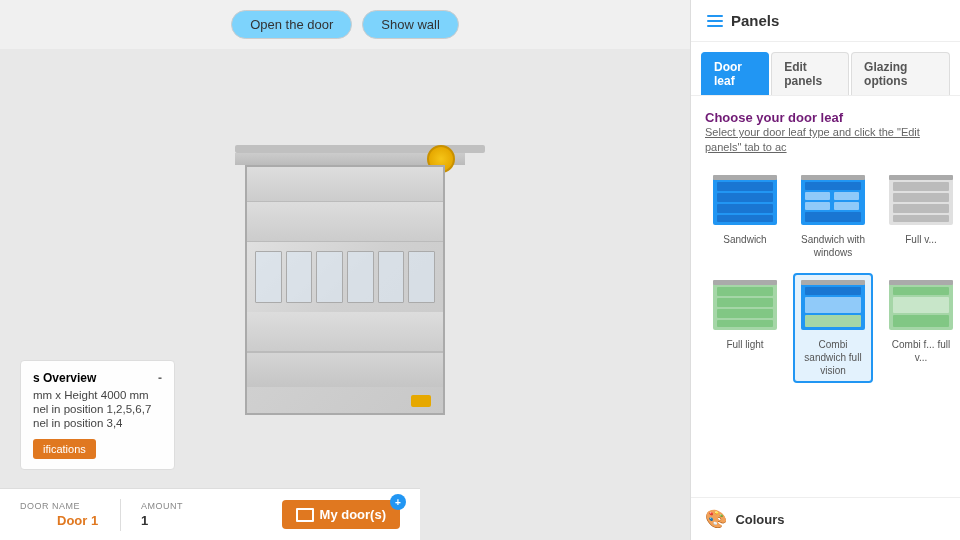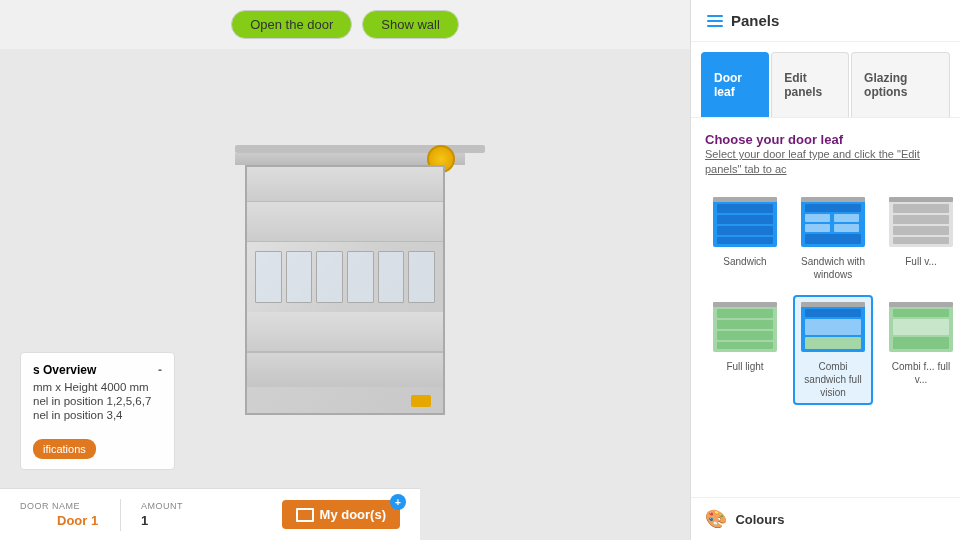--- a/index.html
+++ b/index.html
@@ -14,21 +14,21 @@
       padding: 10px 20px;
       background: #f0f0f0;
       position: absolute;
       top: 0;
       left: 0;
       right: 270px;
       z-index: 10;
     }
     .toolbar-btn {
       padding: 6px 18px;
-      background: #84cc16;
+      background: #7dd3fc;
       border: 1px solid #ccc;
       border-radius: 20px;
       cursor: pointer;
       font-size: 13px;
       color: #333;
     }
 
     
     .main-layout {
       display: flex;
@@ -140,26 +140,26 @@
       font-size: 12px;
       margin-bottom: 4px;
     }
     .info-minus {
       float: right;
       cursor: pointer;
       color: #666;
     }
     .info-line { margin-bottom: 2px; color: #444; }
     .info-btn {
-      margin-top: 16px;
+      margin-top: 8px;
       padding: 4px 10px;
       background: #e07820;
       color: #fff;
       border: none;
-      border-radius: 9px;
+      border-radius: 3px;
       cursor: pointer;
       font-size: 11px;
     }
 
     
     .bottom-bar {
       display: flex;
       align-items: center;
       gap: 20px;
       padding: 8px 20px;
@@ -270,21 +270,21 @@
     }
 
     
     .tab-bar {
       display: flex;
       padding: 10px 10px 0;
       gap: 2px;
       border-bottom: 1px solid #eee;
     }
     .tab {
-      padding: 18px 12px;
+      padding: 7px 12px;
       border-radius: 4px 4px 0 0;
       cursor: pointer;
       font-size: 12px;
       font-weight: 600;
       color: #555;
       background: #f5f5f5;
       border: 1px solid #ddd;
       border-bottom: none;
     }
     .tab.active {

